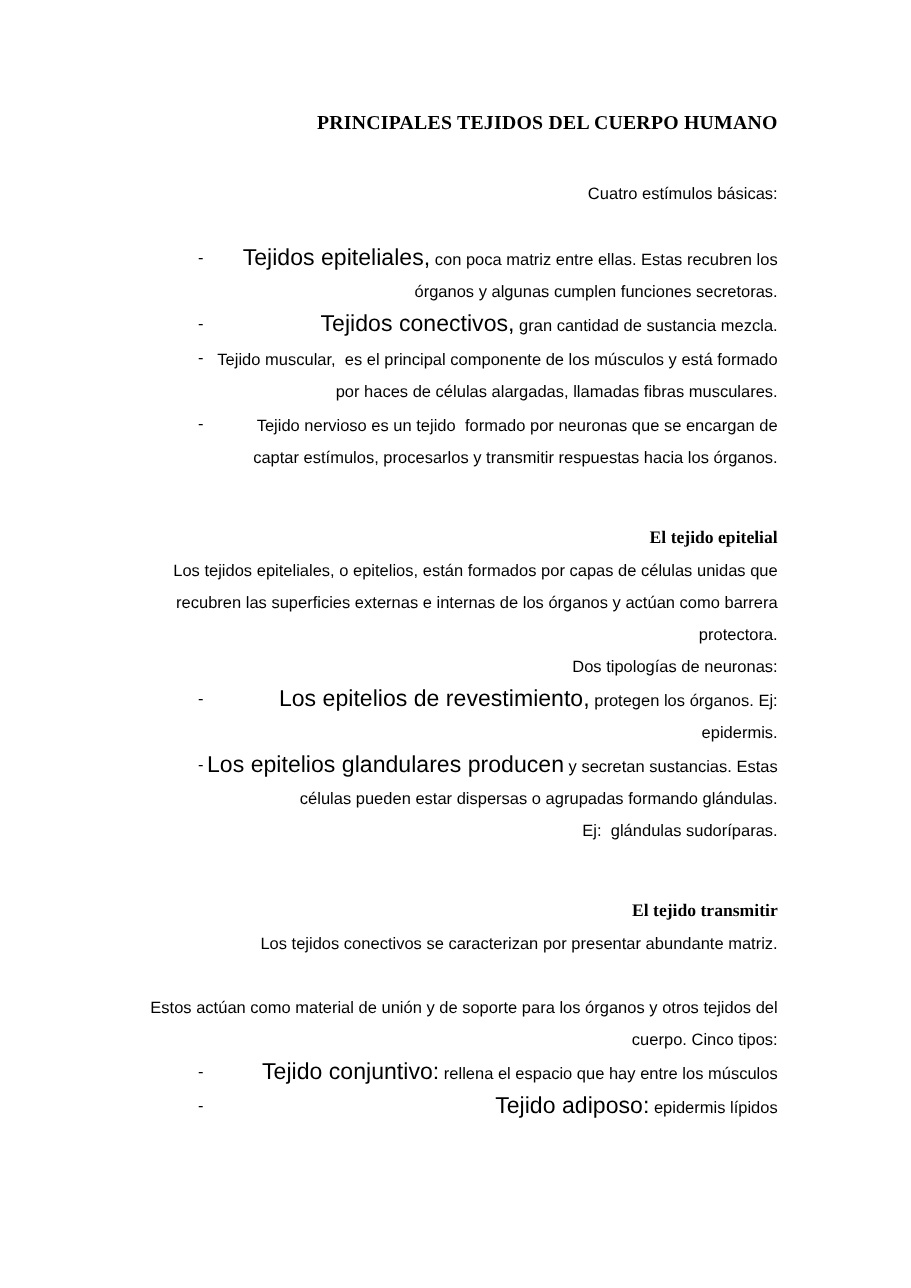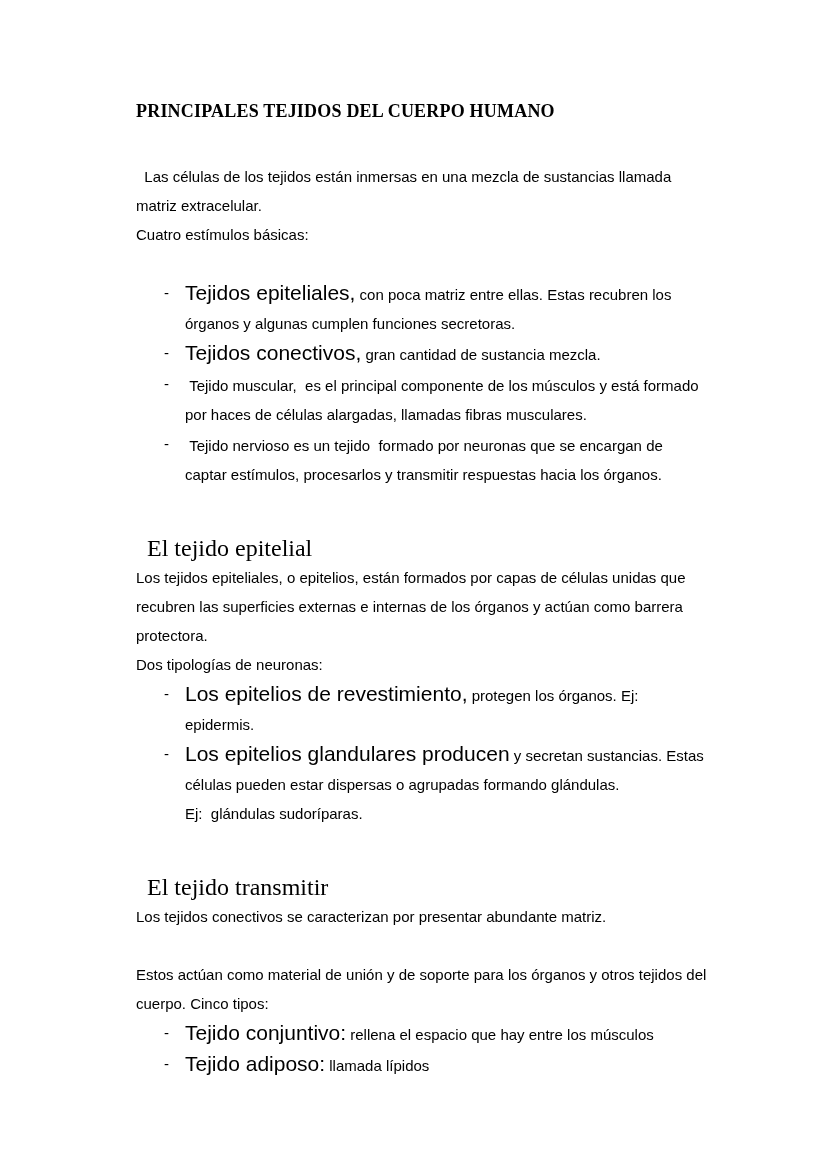--- a/index.html
+++ b/index.html
@@ -7,39 +7,40 @@
   .page {
     position: relative;
     width: 756px;
     height: 1171px;
     margin: 0 auto;
     background: #ffffff;
     color: #000000;
     padding: 100px 85px 40px 100px;
     font-family: "Liberation Sans", sans-serif;
     overflow: hidden;
+    text-align: right;
   }
   .title {
     font-family: "Liberation Serif", serif;
     font-size: 18px;
     font-weight: 700;
     line-height: 22px;
     letter-spacing: 0.2px;
     margin-bottom: 40px;
   }
   .body {
     font-size: 15px;
     line-height: 29px;
   }
   .pre { white-space: pre-wrap; }
   .gap-top { margin-top: 29px; }
   .heading {
     font-family: "Liberation Serif", serif;
-    font-size: 24px;
-    font-weight: 400;
+    font-size: 16px;
+    font-weight: 700;
     line-height: 22px;
     margin: 48px 0 4px 11px;
   }
   ul.doc-list { list-style: none; }
   ul.doc-list.mt { margin-top: 29px; }
   .li {
     display: flex;
     font-size: 15px;
     line-height: 29px;
     padding-left: 28px;
@@ -55,21 +56,20 @@
   .lead { font-size: 21px; }
   .extra-line { display: block; }
 </style>
 </head>
 <body>
 
 <div class="page">
 
   <h1 class="title">PRINCIPALES TEJIDOS DEL CUERPO HUMANO</h1>
 
-  <p class="body pre">  Las células de los tejidos están inmersas en una mezcla de sustancias llamada matriz extracelular.</p>
   <p class="body">Cuatro estímulos básicas:</p>
 
   <ul class="doc-list mt">
     <li class="li">
       <span class="marker">-</span>
       <span class="li-body"><span class="lead">Tejidos epiteliales,</span><span> con poca matriz entre ellas. Estas recubren los órganos y algunas cumplen funciones secretoras.</span></span>
     </li>
     <li class="li">
       <span class="marker">-</span>
       <span class="li-body"><span class="lead">Tejidos conectivos,</span><span> gran cantidad de sustancia mezcla.</span></span>
@@ -105,17 +105,17 @@
   <p class="body">Los tejidos conectivos se caracterizan por presentar abundante matriz.</p>
   <p class="body gap-top">Estos actúan como material de unión y de soporte para los órganos y otros tejidos del cuerpo. Cinco tipos:</p>
 
   <ul class="doc-list">
     <li class="li">
       <span class="marker">-</span>
       <span class="li-body"><span class="lead">Tejido conjuntivo:</span><span> rellena el espacio que hay entre los músculos</span></span>
     </li>
     <li class="li">
       <span class="marker">-</span>
-      <span class="li-body"><span class="lead">Tejido adiposo:</span><span> llamada lípidos</span></span>
+      <span class="li-body"><span class="lead">Tejido adiposo:</span><span> epidermis lípidos</span></span>
     </li>
   </ul>
 
 </div>
 
 </body></html>

